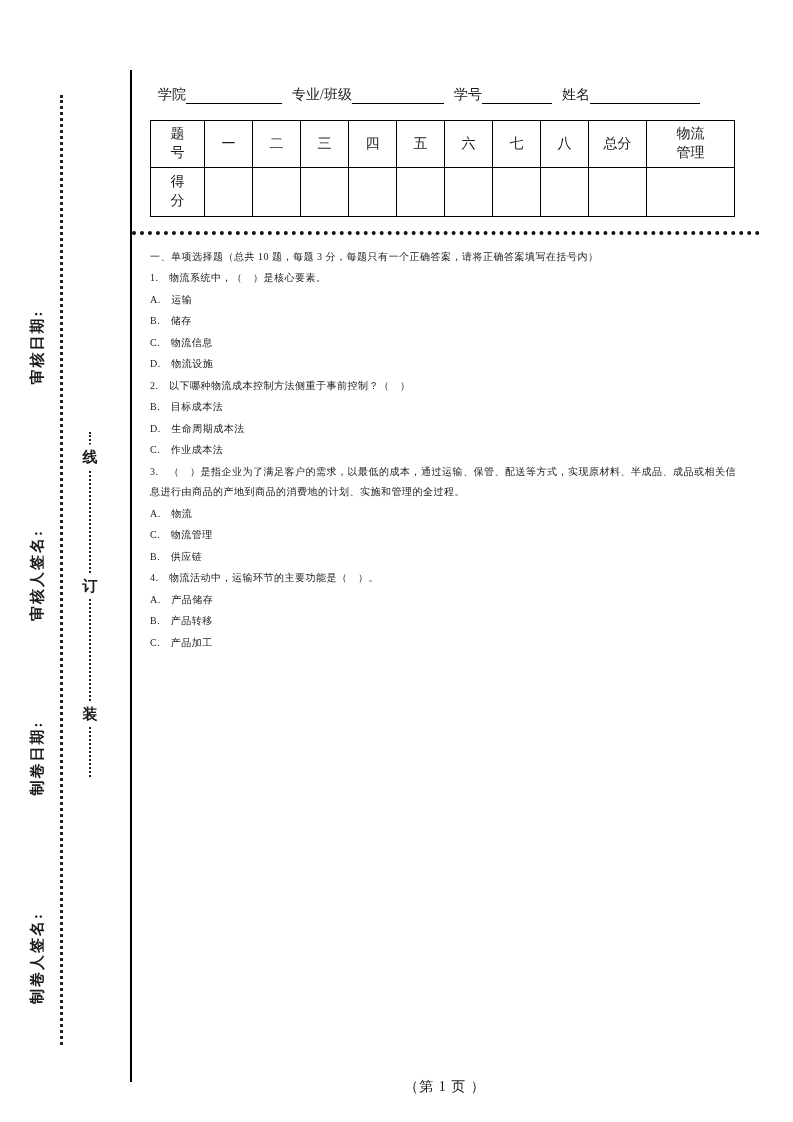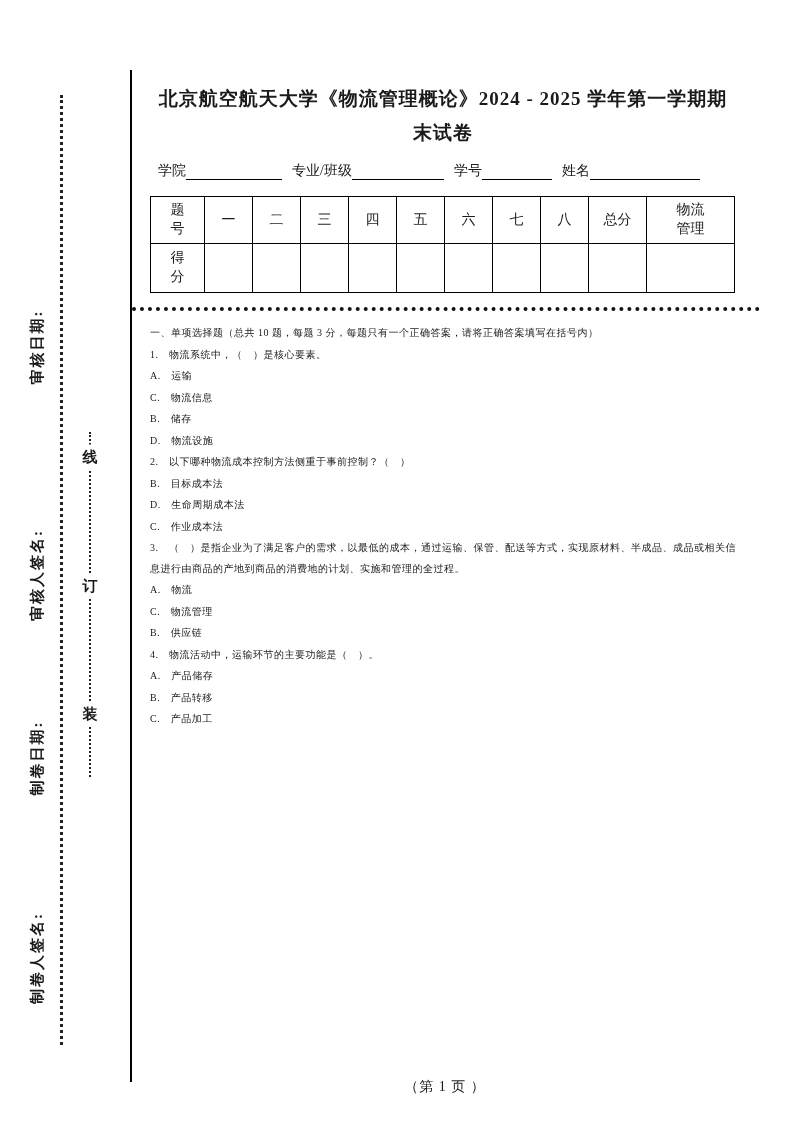--- a/index.html
+++ b/index.html
@@ -58,21 +58,20 @@
 <div class="v-label" style="top:958px;">制卷人签名:</div>
 
 <div class="dotline-1"></div>
 <div class="dotline-2"></div>
 <div class="bind-char" style="top:457px;">线</div>
 <div class="bind-char" style="top:586px;">订</div>
 <div class="bind-char" style="top:714px;">装</div>
 
 <div class="content">
 
-  <div class="exam-title">北京航空航天大学《物流管理概论》2024 - 2025 学年第一学期期末试卷</div>
 
   <div class="fields">
     <div class="field">
       <span>学院</span>
       <span class="blank b1"></span>
     </div>
     <div class="field">
       <span>专业/班级</span>
       <span class="blank b2"></span>
     </div>
@@ -129,22 +128,22 @@
       </tr>
     </tbody>
   </table>
 
   <div class="dotsep"></div>
 
   <p class="para">一、单项选择题（总共 10 题，每题 3 分，每题只有一个正确答案，请将正确答案填写在括号内）</p>
 
   <p class="para">1.　物流系统中，（　）是核心要素。</p>
   <p class="para">A.　运输</p>
+  <p class="para">B.　储存</p>
   <p class="para">C.　物流信息</p>
-  <p class="para">B.　储存</p>
   <p class="para">D.　物流设施</p>
 
   <p class="para">2.　以下哪种物流成本控制方法侧重于事前控制？（　）</p>
   <p class="para">B.　目标成本法</p>
   <p class="para">D.　生命周期成本法</p>
   <p class="para">C.　作业成本法</p>
 
   <p class="para">3.　（　）是指企业为了满足客户的需求，以最低的成本，通过运输、保管、配送等方式，实现原材料、半成品、成品或相关信息进行由商品的产地到商品的消费地的计划、实施和管理的全过程。</p>
   <p class="para">A.　物流</p>
   <p class="para">C.　物流管理</p>

